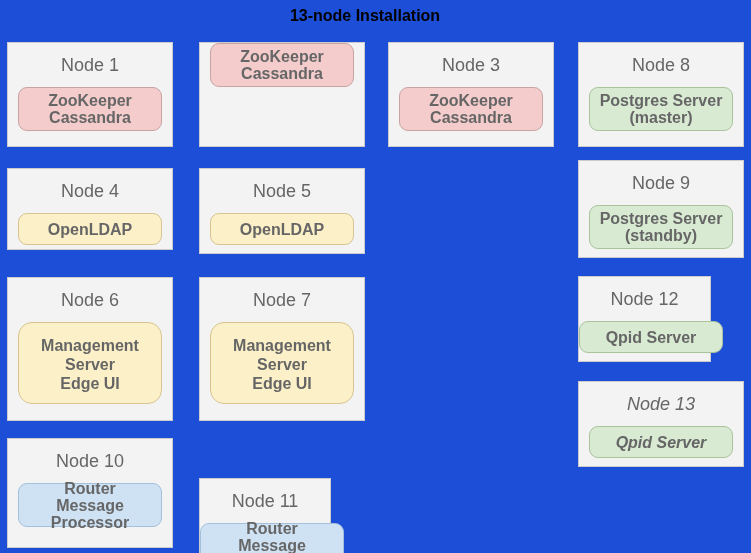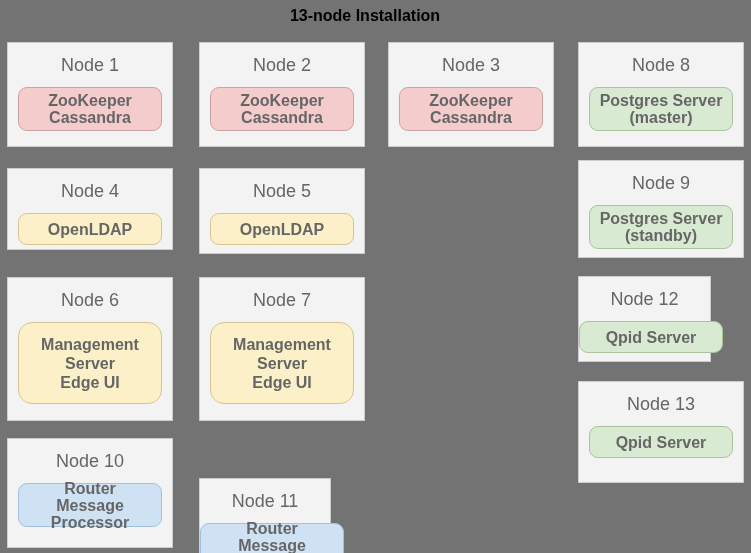--- a/index.html
+++ b/index.html
@@ -2,21 +2,21 @@
 <html style="--node-bg: #f3f3f3; --node-border: #cccccc; --node-title-color: #666666; --comp-text-color: #666666;"><head>
 <meta charset="utf-8">
 <style>
   html, body { margin: 0; padding: 0; background: #ffffff; }
   body { font-family: "Liberation Sans", sans-serif; }
 
   .canvas {
     position: relative;
     width: 751px;
     height: 553px;
-    background: #737373;
+    background: #1d4ed8;
     overflow: hidden;
   }
 
   .page-title {
     position: absolute;
     top: 7px;
     left: 0;
     width: 730px;
     text-align: center;
     font-size: 16px;
@@ -55,41 +55,41 @@
     font-weight: bold;
     color: var(--comp-text-color, #666666);
     line-height: 17px;
   }
 
   .comp.h1 { height: 32px; }
   .comp.h2 { height: 44px; }
   .comp.mgmt {
     height: 82px;
     border-radius: 14px;
-    justify-content: center;
+    justify-content: flex-start;
+    padding-top: 13px;
     line-height: 19px;
   }
 </style>
 </head>
 <body style="background: rgb(255, 255, 255);">
 
 <div class="canvas">
 
   <div class="page-title">13-node Installation</div>
 
   <div class="node" style="left:7px; top:42px; width:166px; height:105px;">
     <div class="node-title">Node 1</div>
     <div class="comp h2" style="background-color: rgb(244, 204, 204); border-color: rgb(201, 163, 163);">
       <div>ZooKeeper</div>
       <div>Cassandra</div>
     </div>
   </div>
 
   <div class="node" style="left:199px; top:42px; width:166px; height:105px;">
-    <div class="node-title">Node 2</div>
     <div class="comp h2" style="background-color: rgb(244, 204, 204); border-color: rgb(201, 163, 163);">
       <div>ZooKeeper</div>
       <div>Cassandra</div>
     </div>
   </div>
 
   <div class="node" style="left:388px; top:42px; width:166px; height:105px;">
     <div class="node-title">Node 3</div>
     <div class="comp h2" style="background-color: rgb(244, 204, 204); border-color: rgb(201, 163, 163);">
       <div>ZooKeeper</div>
@@ -159,20 +159,20 @@
   </div>
 
   <div class="node" style="left:199px; top:438px; width:132px; height:110px;margin-top:40px;">
     <div class="node-title">Node 11</div>
     <div class="comp h2" style="background-color: rgb(207, 226, 243); border-color: rgb(163, 192, 220);">
       <div>Router</div>
       <div>Message Processor</div>
     </div>
   </div>
 
-  <div class="node" style="left:578px; top:381px; width:166px; height:102px;">
+  <div class="node" style="left:578px; top:381px; width:166px; height:86px;font-style:italic;">
     <div class="node-title">Node 13</div>
     <div class="comp h1" style="background-color: rgb(217, 234, 211); border-color: rgb(169, 195, 155);">
       <div>Qpid Server</div>
     </div>
   </div>
 
 </div>
 
 </body></html>

